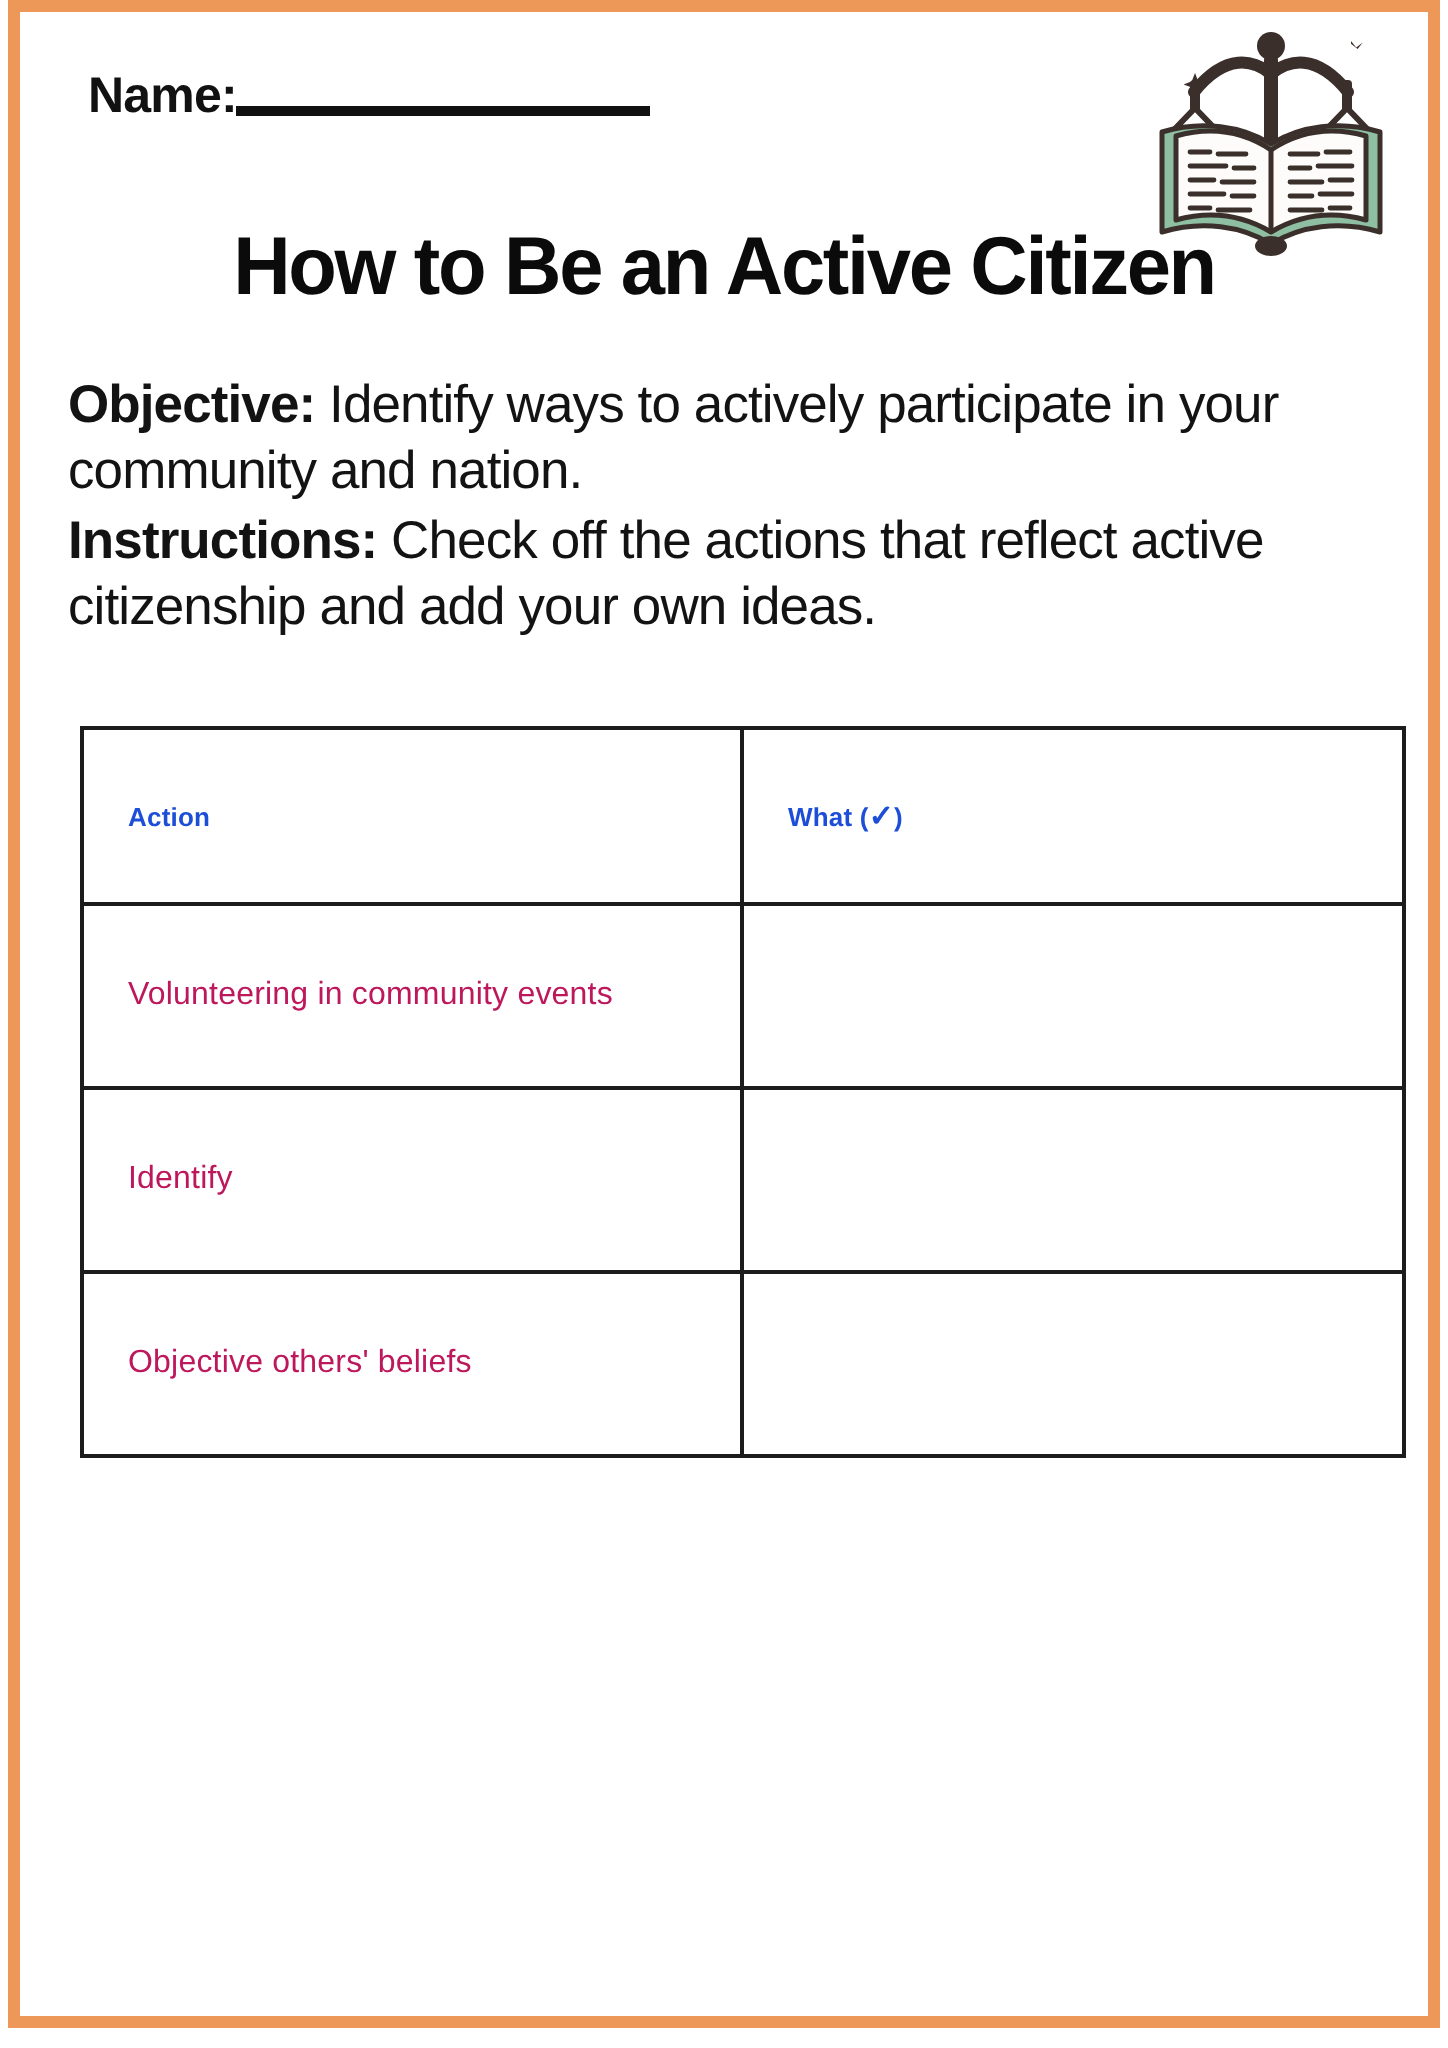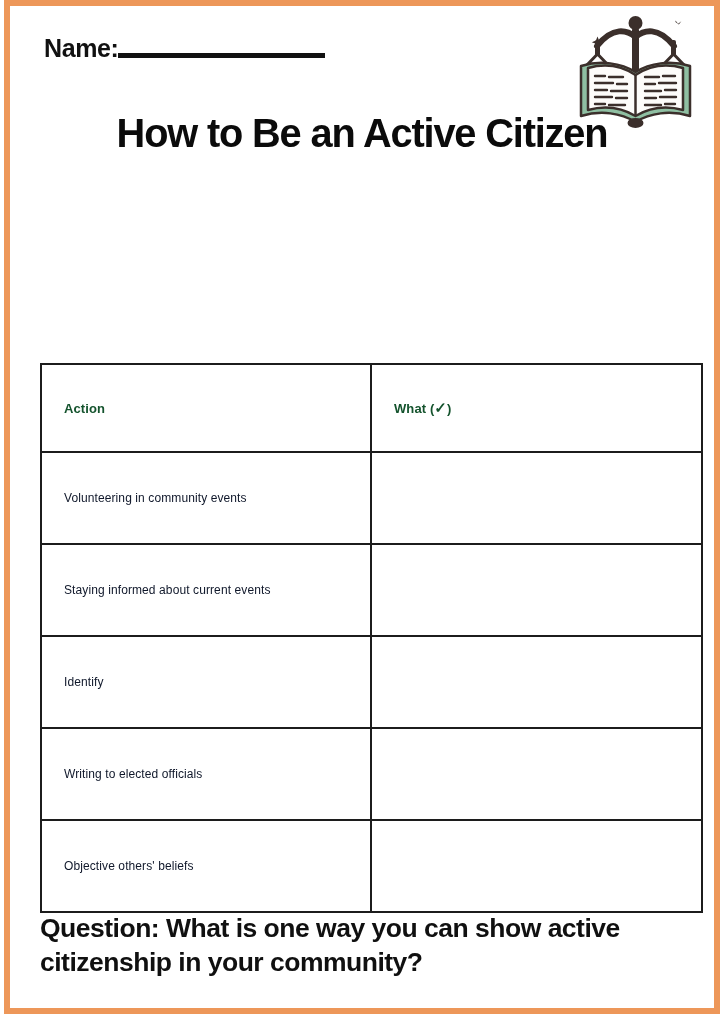--- a/index.html
+++ b/index.html
@@ -126,26 +126,26 @@
     font-weight: 400;
   }
   .tbl .col-action { width: 330px; }
   .tbl .col-check  { width: 331px; }
 
   .tbl thead th {
     height: 86px;
     font-size: 13px;
     font-weight: 700;
     letter-spacing: 0.1px;
-    color: #14532d;
+    color: #1d4ed8;
   }
   .tbl tbody td {
     height: 90px;
-    font-size: 12px;
-    color: #0f172a;
+    font-size: 16px;
+    color: #be185d;
     letter-spacing: 0.1px;
   }
   .check-glyph {
     display: inline-block;
     font-size: 15px;
     line-height: 1;
   }
 
   
   .question {
@@ -221,53 +221,48 @@
             <path d="M70 88h11 M85 87h16"></path>
             <path d="M70 95h16 M90 94h10"></path>
           </g>
 
           <ellipse cx="60.5" cy="113" rx="8" ry="5" fill="#3b2f2b"></ellipse>
         </svg>
       </div>
 
       <div class="title">How to Be an Active Citizen</div>
 
+      <div class="bodytext">
+        <p><b>Objective:</b><span> Identify ways to actively participate in your community and nation.</span></p>
+        <p><b>Instructions:</b><span> Check off the actions that reflect active citizenship and add your own ideas.</span></p>
+      </div>
 
       <table class="tbl">
         <colgroup>
           <col class="col-action">
           <col class="col-check">
         </colgroup>
         <thead>
           <tr>
             <th>Action</th>
             <th><span>What (</span><span class="check-glyph">✓</span><span>)</span></th>
           </tr>
         </thead>
         <tbody>
           <tr>
             <td>Volunteering in community events</td>
             <td></td>
           </tr>
           <tr>
-            <td>Staying informed about current events</td>
-            <td></td>
-          </tr>
-          <tr>
             <td>Identify</td>
             <td></td>
           </tr>
           <tr>
-            <td>Writing to elected officials</td>
-            <td></td>
-          </tr>
-          <tr>
             <td>Objective others' beliefs</td>
             <td></td>
           </tr>
         </tbody>
       </table>
 
-      <div class="question">Question: What is one way you can show active citizenship in your community?</div>
 
     </div>
   </div>
 </div>
 
 </body></html>

